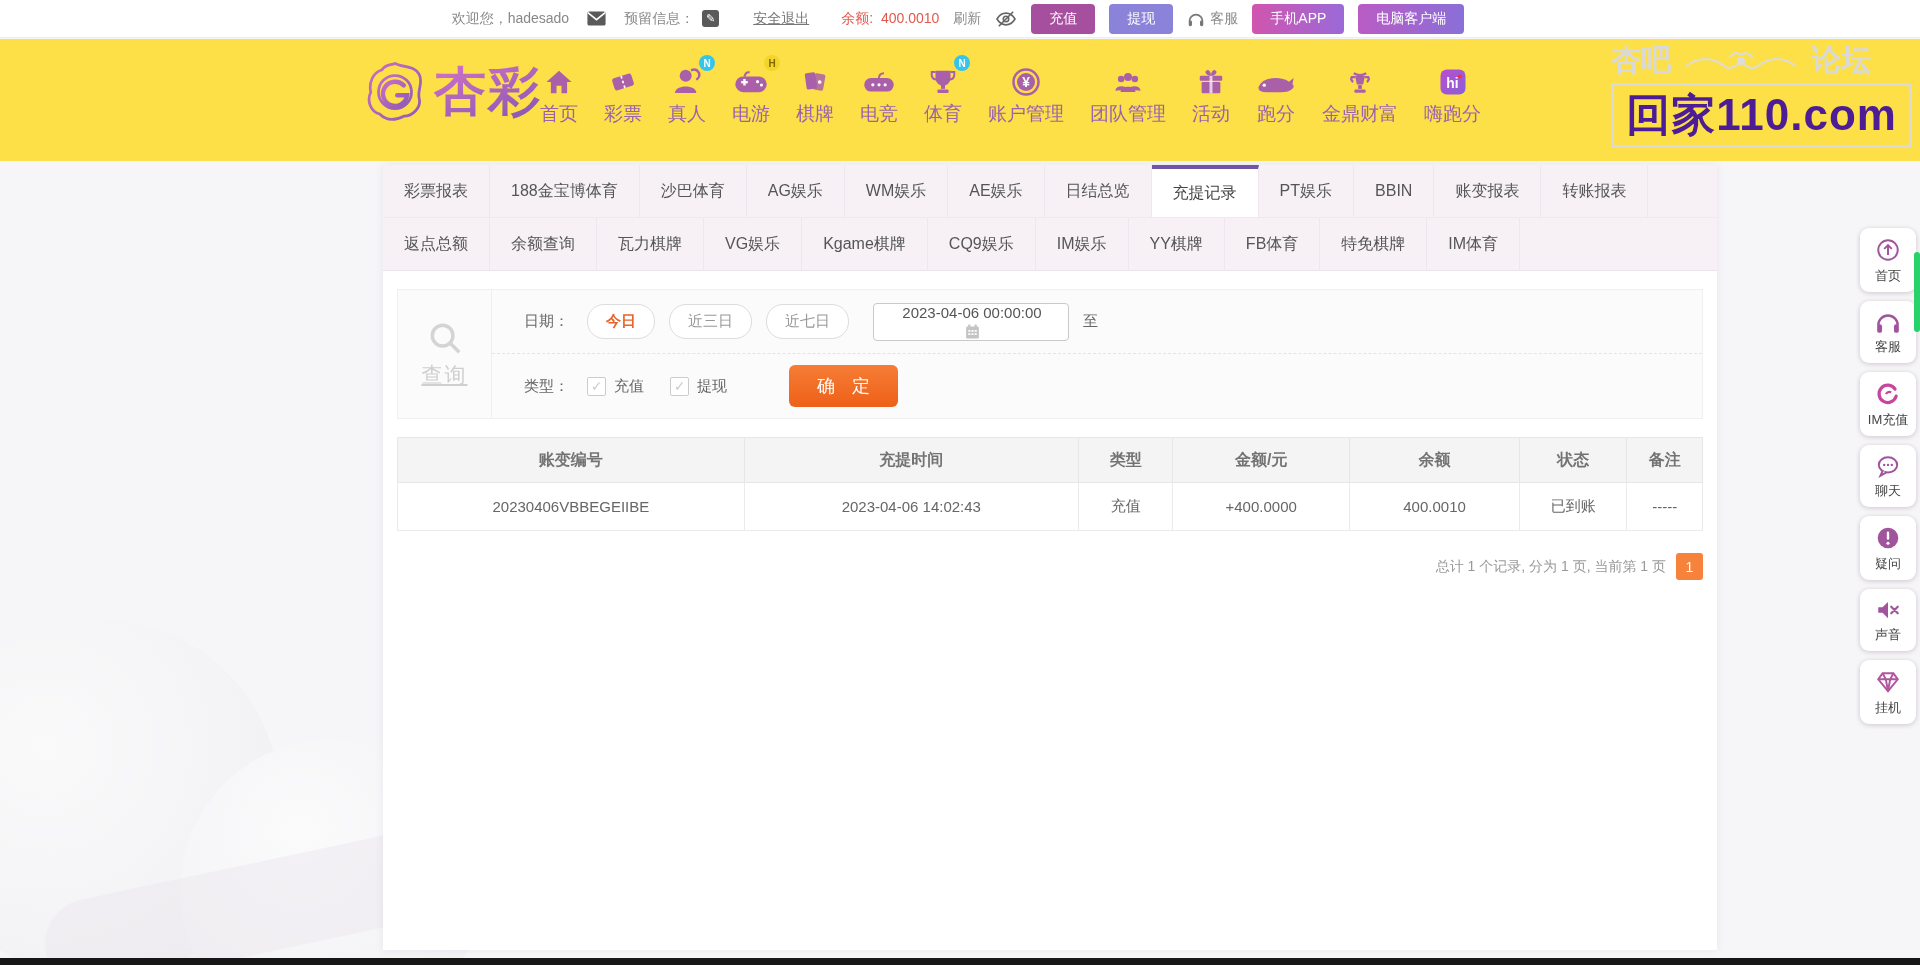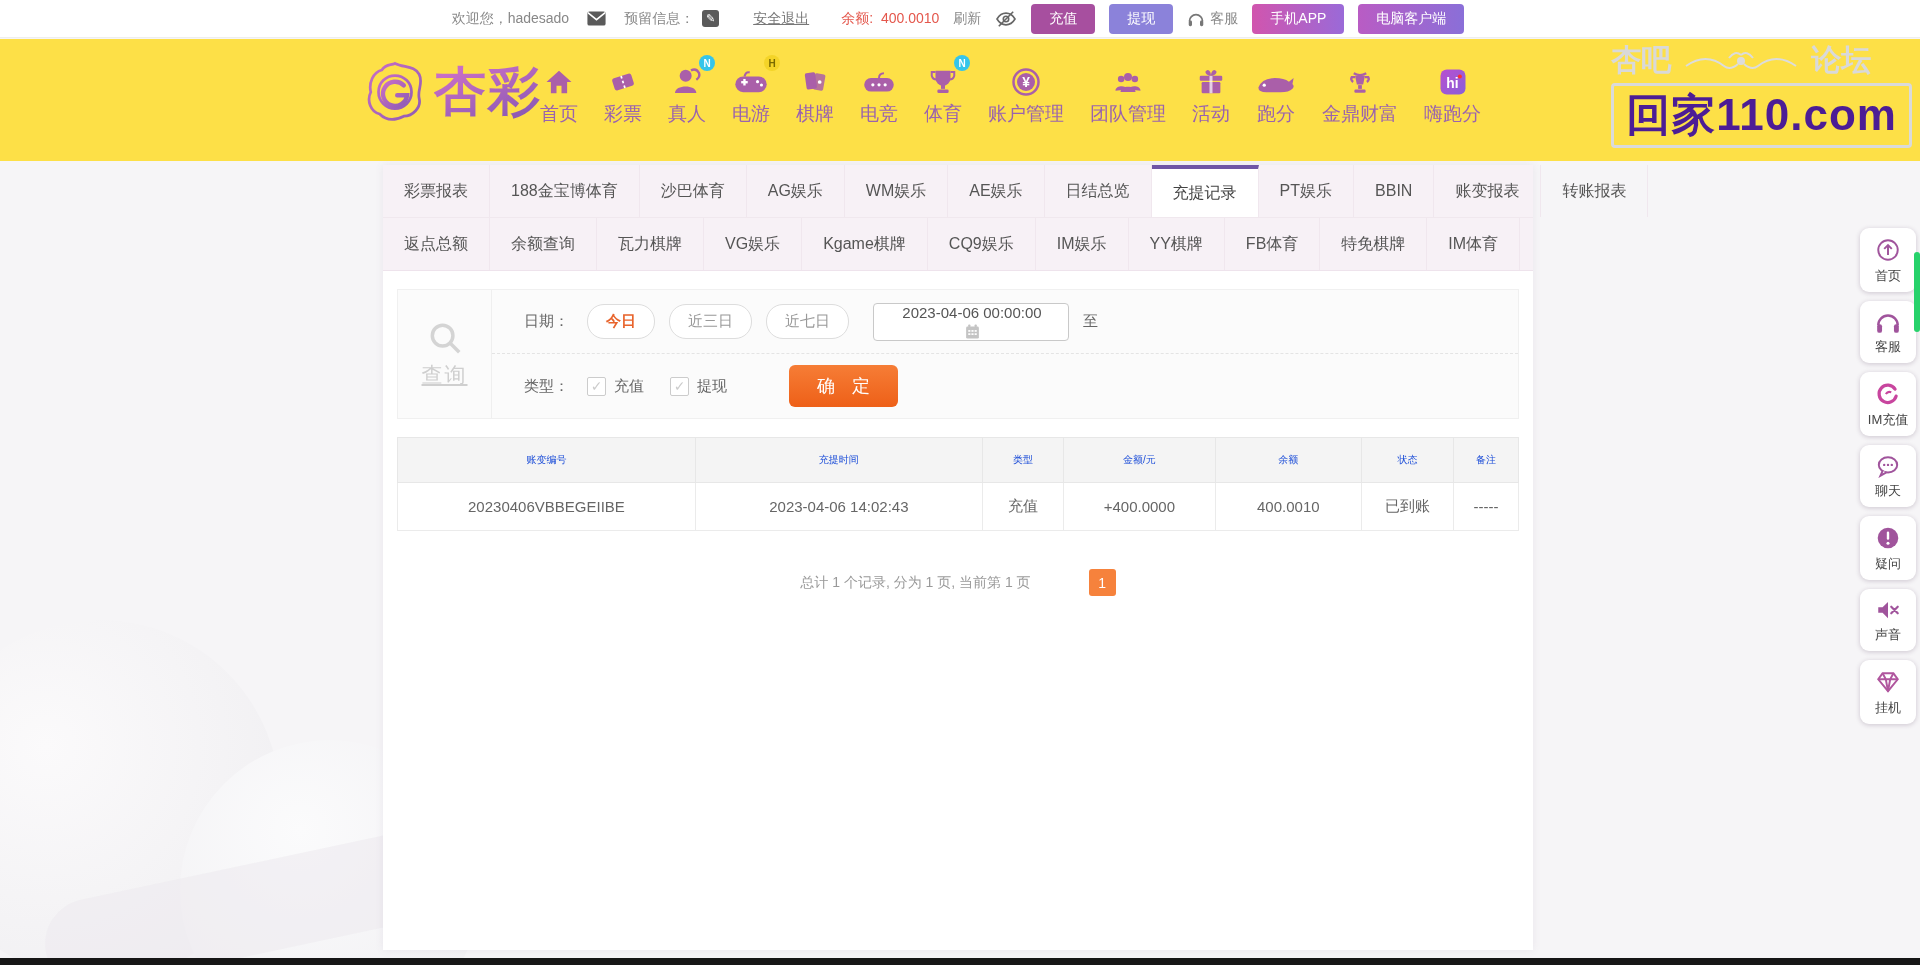--- a/index.html
+++ b/index.html
@@ -60,21 +60,21 @@
   .badge-h { background:#f4d428; color:#7a6a00; }
 
   
   .watermark { position:absolute; right:8px; top:40px; text-align:center; color:#d9d9d9;
     z-index:6; pointer-events:none; }
   .wm-line1 { display:flex; align-items:center; gap:10px; font-size:30px; font-weight:bold; }
   .wm-box { margin-top:2px; border:3px solid #dadada; border-radius:4px; padding:0 12px;
     font-size:44px; font-weight:bold; letter-spacing:1px; color:#4c1d95; }
 
   
-  .panel { position:absolute; left:383px; top:165px; width:1150px; height:785px;
+  .panel { position:absolute; left:383px; top:165px; width:1334px; height:785px;
     background:#fff; box-shadow:0 0 8px rgba(120,100,140,.10); z-index:3; }
   .tabs-row { background:#f7f1f6; display:flex; height:53px; align-items:stretch; }
   .tabs-row.row1 { border-bottom:1px solid #f0e8ee; }
   .tabs-row.row2 { border-bottom:1px solid #eee3ec; }
   .tab { display:flex; align-items:center; padding:0 21px; font-size:16px; color:#555;
     border-right:1px solid #f0e7ee; cursor:pointer; white-space:nowrap; }
   .tab.active { background:#fff; border-top:4px solid #6f56a5; color:#444; }
 
   
   .filterbox { margin:18px 14px 0; border:1px solid #f0f0f0; background:#fbfbfb; display:flex; }
@@ -96,31 +96,31 @@
   .checkwrap { display:flex; align-items:center; margin-right:26px; cursor:pointer; }
   .checkbox { width:19px; height:19px; background:#fff; border:1px solid #ccc; border-radius:2px;
     display:flex; align-items:center; justify-content:center; color:#ccc; font-size:14px; margin-right:8px; }
   .btn-confirm { background:linear-gradient(#f67d36,#ee6018); border:none; border-radius:6px;
     color:#fff; font-size:18px; letter-spacing:6px; padding:9px 22px 9px 28px; margin-left:36px;
     cursor:pointer; font-family:inherit; }
 
   
   table.records { width:calc(100% - 28px); margin:18px 14px 0; border-collapse:collapse; table-layout:fixed; }
   table.records th { background:#f4f4f4; border:1px solid #e7e7e7; height:45px;
-    font-size:10px; color:#1d4ed8; font-weight:normal; }
+    font-size:16px; color:#737373; font-weight:bold; }
   table.records td { border:1px solid #ebebeb; height:48px; text-align:center;
     font-size:15px; color:#666; background:#fff; }
   td.amount { color:#e02b2b; }
   td.status { color:#43a047; }
   .col1{width:27.5%} .col2{width:26.5%} .col3{width:7.5%} .col4{width:14%}
   .col5{width:13.5%} .col6{width:8.5%} .col7{width:6%}
 
   
-  .pagination { margin:38px 14px 0; display:flex; justify-content:center; align-items:center;
-    font-size:14px; color:#999;gap:48px; }
+  .pagination { margin:22px 14px 0; display:flex; justify-content:flex-end; align-items:center;
+    font-size:14px; color:#999; }
   .pagebox { width:27px; height:27px; background:#f6823c; color:#fff; border-radius:3px;
     display:flex; align-items:center; justify-content:center; font-size:14px; margin-left:10px; cursor:pointer; }
 
   
   .sidestack { position:absolute; right:2px; top:228px; width:58px; z-index:7; }
   .side-card { width:56px; background:#fff; border-radius:9px; box-shadow:0 1px 5px rgba(60,30,70,.22);
     margin-bottom:9px; padding:9px 0 7px; display:flex; flex-direction:column; align-items:center;
     cursor:pointer; }
   .side-card .slabel { font-size:13px; color:#444; margin-top:4px; white-space:nowrap; }
   .scroll-thumb { position:absolute; right:0; top:252px; width:6px; height:80px;

